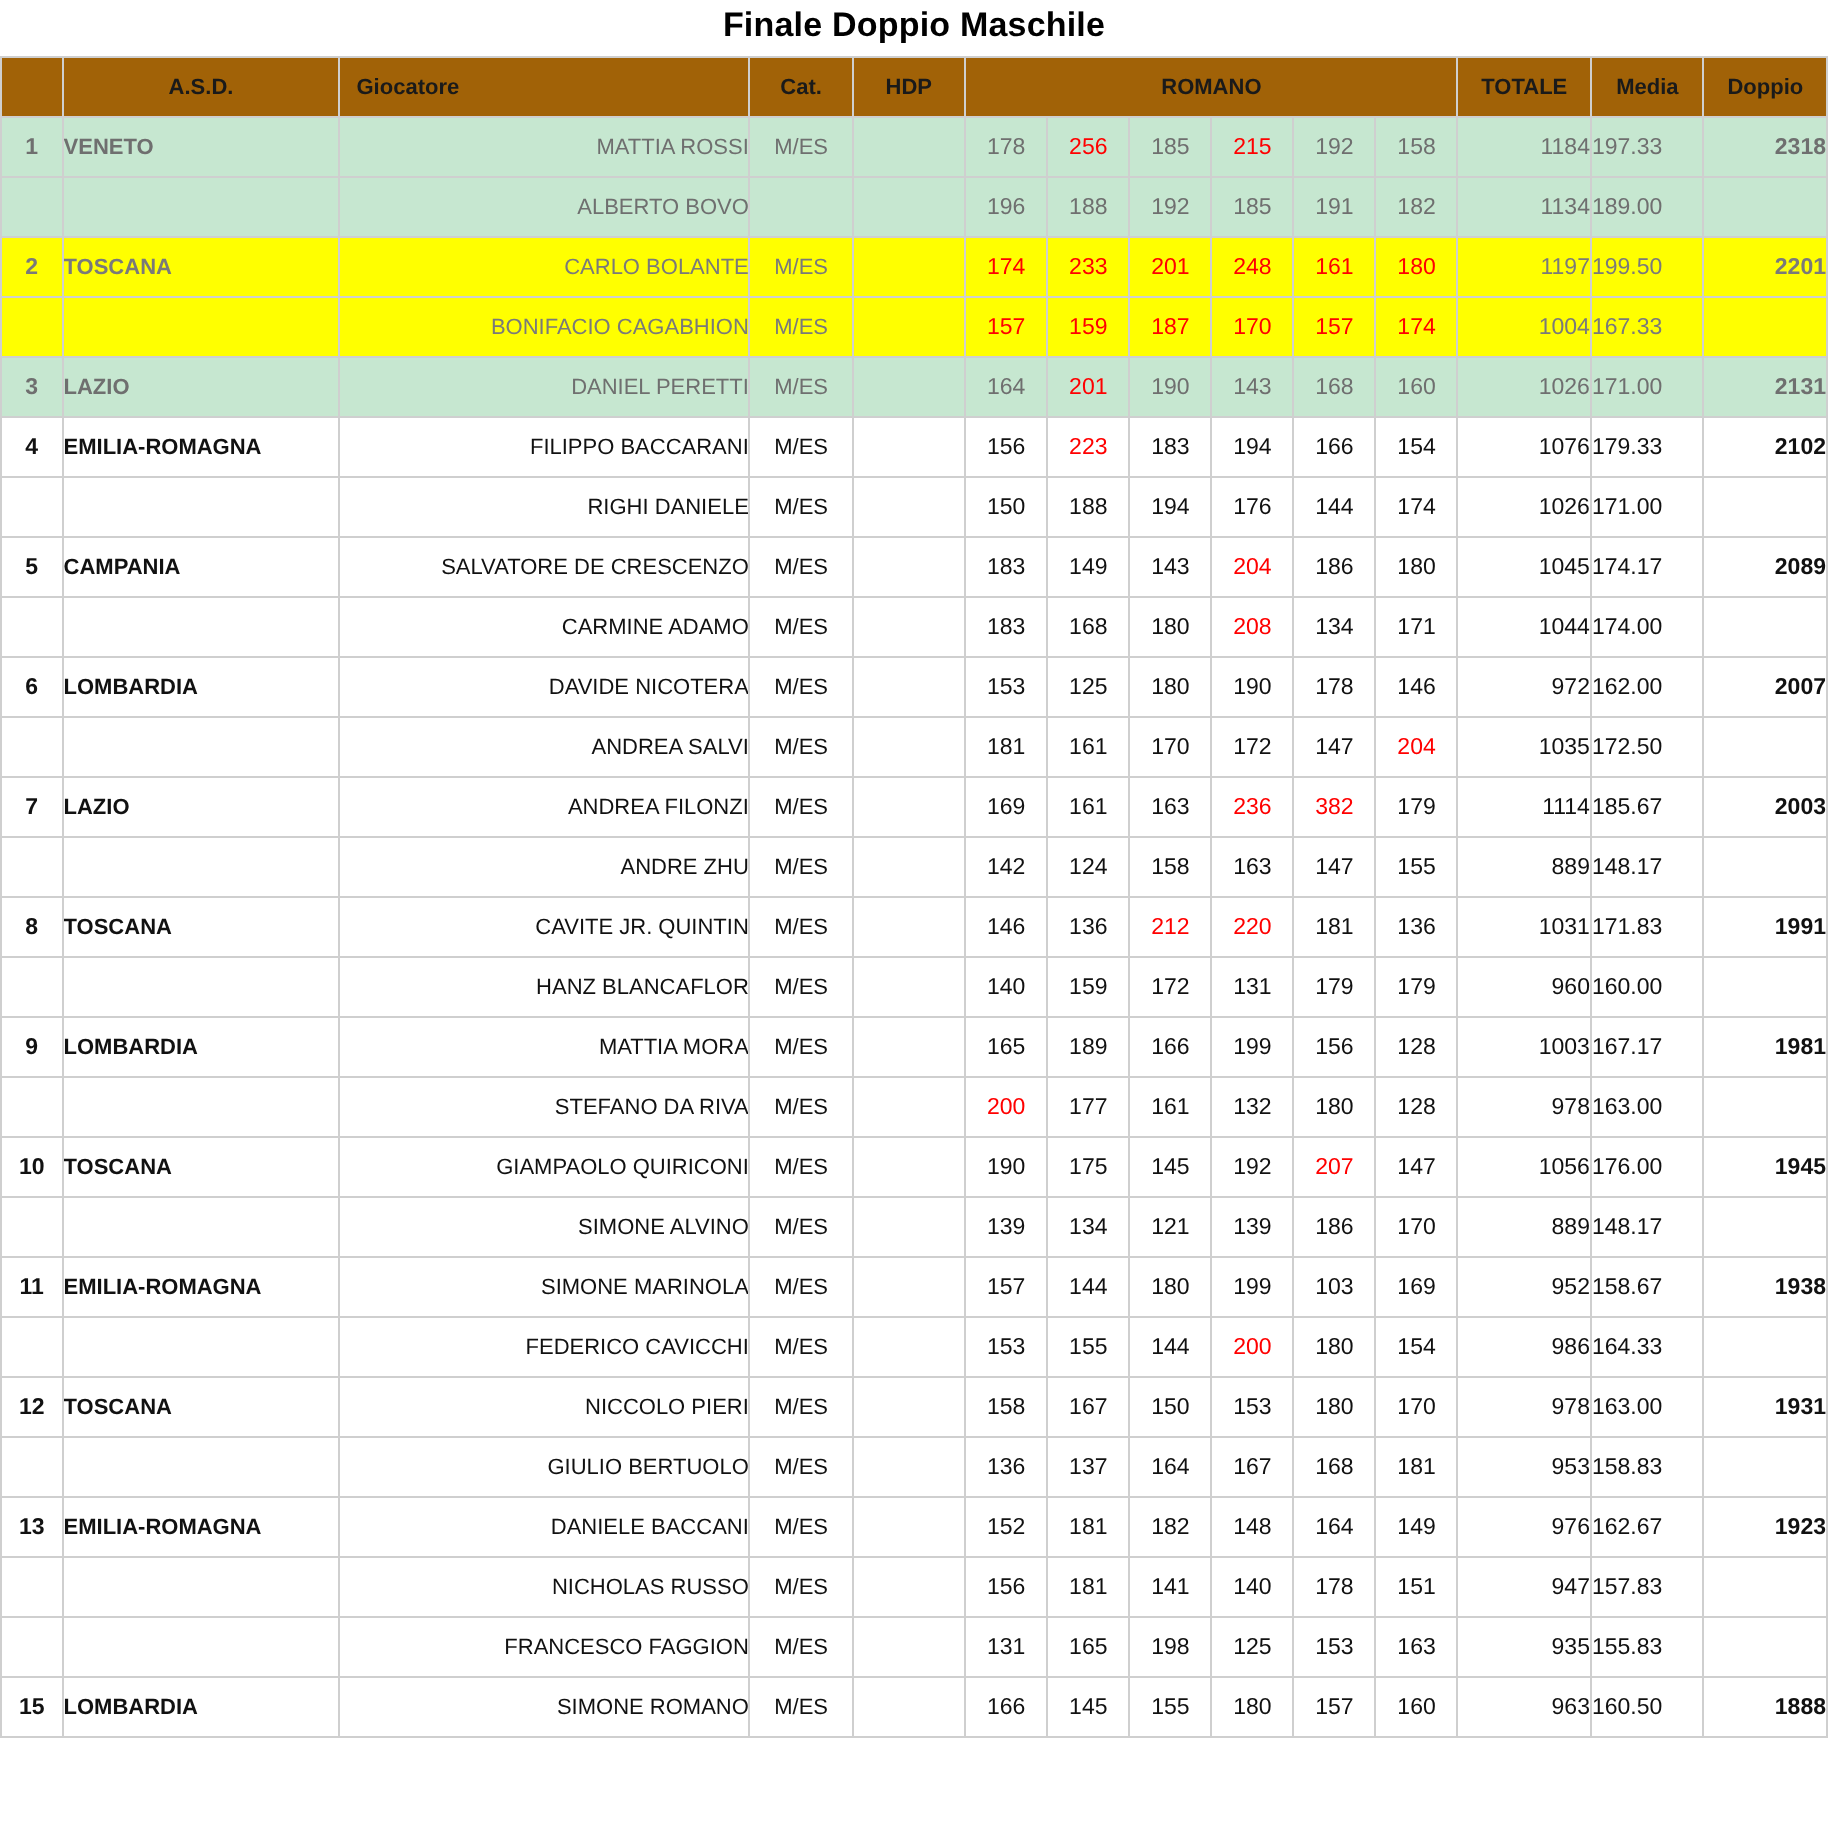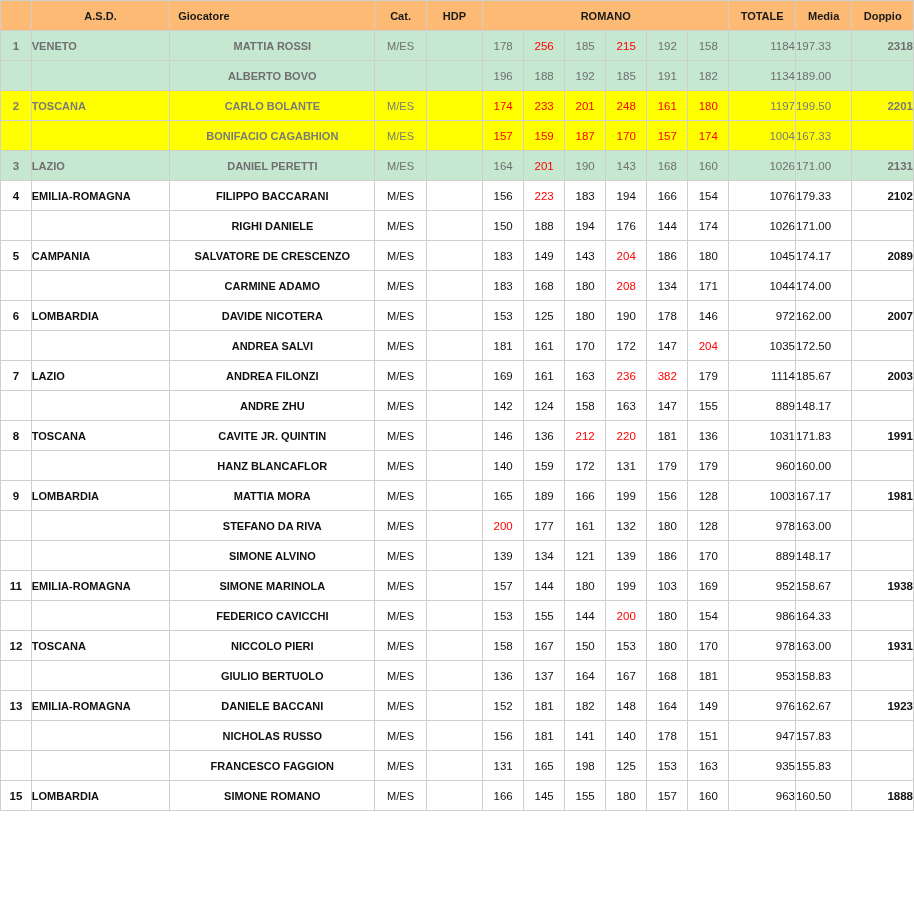--- a/index.html
+++ b/index.html
@@ -32,21 +32,21 @@
   }
   table.results th, table.results td {
     border: 1px solid #cfcfcf;
     padding: 0;
     height: 29px;
     vertical-align: middle;
     overflow: hidden;
     white-space: nowrap;
   }
   thead th {
-    background: #fdba74;
+    background: #a16207;
     color: #1a1a1a;
     font-weight: bold;
     font-size: 11px;
     text-align: center;
     height: 22px;
   }
   thead th.asd-h { text-align: center; }
   thead th.gioc-h { text-align: left; padding-left: 8px; }
   
   col.c-pos   { width: 30px; }
@@ -64,23 +64,23 @@
     font-weight: bold;
     font-size: 11.5px;
   }
   td.asd {
     text-align: left;
     padding-left: 12px;
     font-weight: bold;
     font-size: 11px;
   }
   td.gioc {
-    text-align: center;
+    text-align: right;
     padding-left: 10px;
-    font-weight: bold;
+    font-weight: normal;
     font-size: 11px;
   }
   td.cat {
     text-align: center;
     font-size: 11px;
   }
   td.hdp { text-align: center; }
   td.game {
     text-align: center;
     font-size: 11.5px;
@@ -113,20 +113,21 @@
   tr.tint-yellow td.gioc { color: #7a7a7a; }
   tr.tint-yellow td .hi { color: #ff0000; }
 
   tr.tint-none td { background: #ffffff; }
 </style>
 </head>
 <body>
 
 <div class="page">
 
+  <div class="title">Finale Doppio Maschile</div>
 
   <table class="results">
     <colgroup>
       <col class="c-pos">
         <col class="c-asd">
         <col class="c-gioc">
         <col class="c-cat">
         <col class="c-hdp">
       <col class="c-g">
         <col class="c-g">
@@ -418,20 +419,36 @@
           <td class="game">177</td>
           <td class="game">161</td>
           <td class="game">132</td>
           <td class="game">180</td>
           <td class="game">128</td>
           <td class="tot">978</td>
           <td class="media">163.00</td>
           <td class="dop"></td>
         </tr>
         <tr class="tint-none">
+          <td class="pos">10</td>
+          <td class="asd">TOSCANA</td>
+          <td class="gioc">GIAMPAOLO QUIRICONI</td>
+          <td class="cat">M/ES</td>
+          <td class="hdp"></td>
+          <td class="game">190</td>
+          <td class="game">175</td>
+          <td class="game">145</td>
+          <td class="game">192</td>
+          <td class="game"><span class="hi">207</span></td>
+          <td class="game">147</td>
+          <td class="tot">1056</td>
+          <td class="media">176.00</td>
+          <td class="dop">1945</td>
+        </tr>
+        <tr class="tint-none">
           <td class="pos"></td>
           <td class="asd"></td>
           <td class="gioc">SIMONE ALVINO</td>
           <td class="cat">M/ES</td>
           <td class="hdp"></td>
           <td class="game">139</td>
           <td class="game">134</td>
           <td class="game">121</td>
           <td class="game">139</td>
           <td class="game">186</td>

